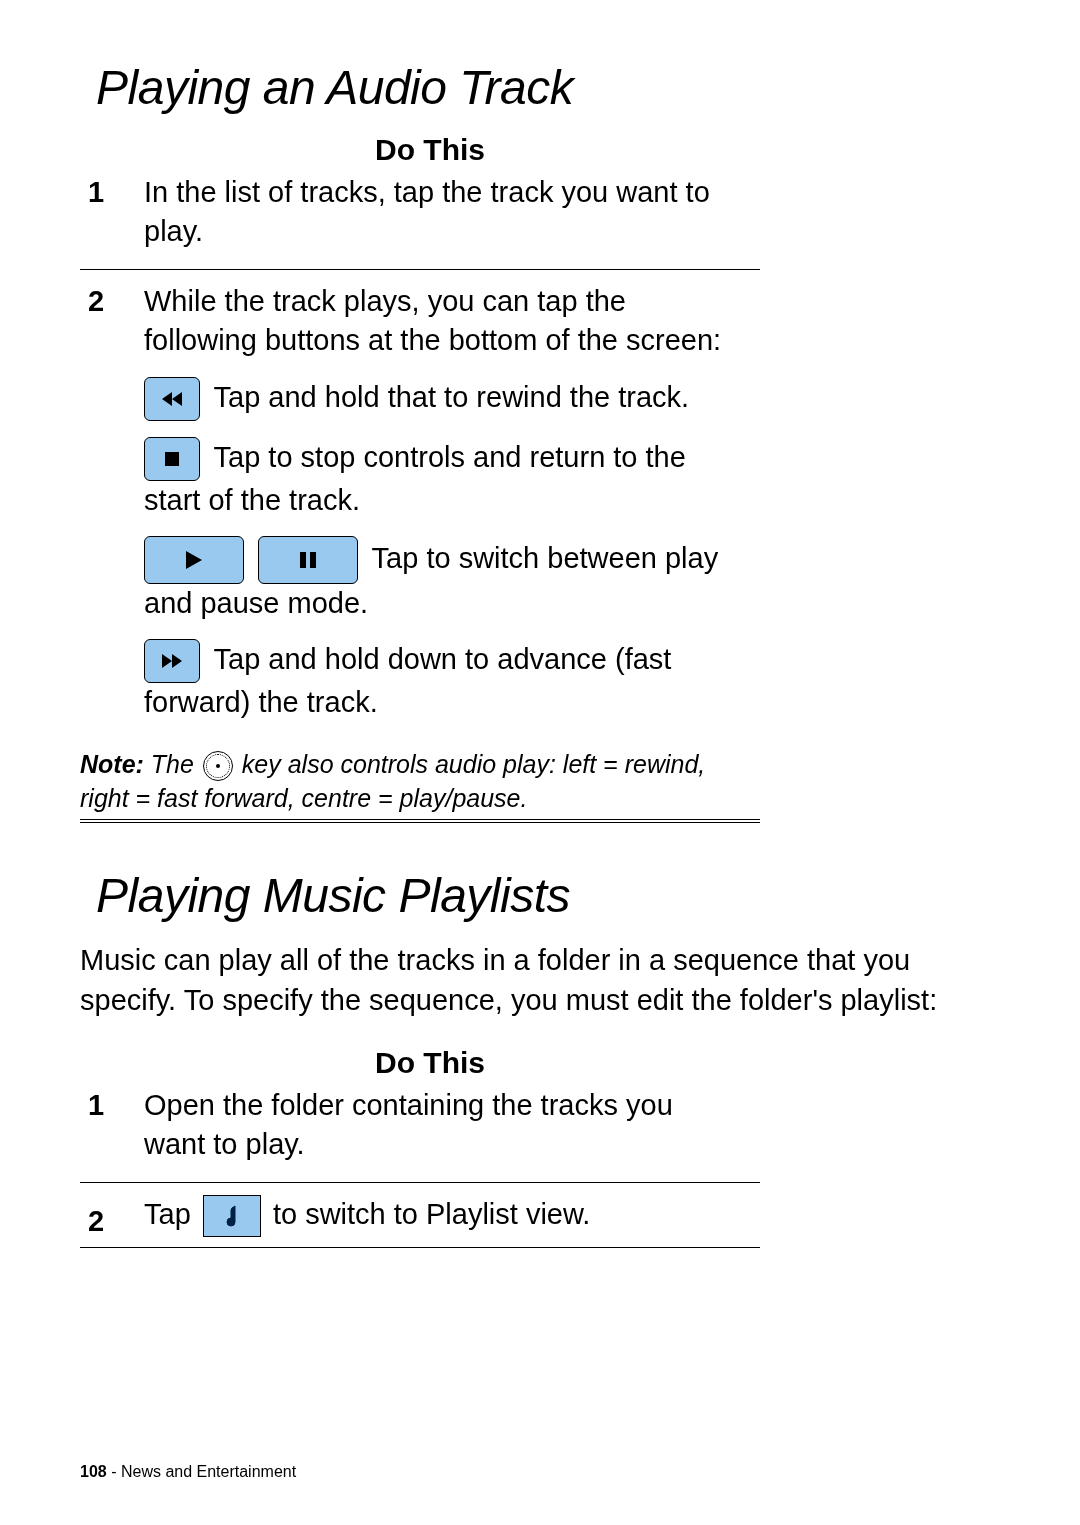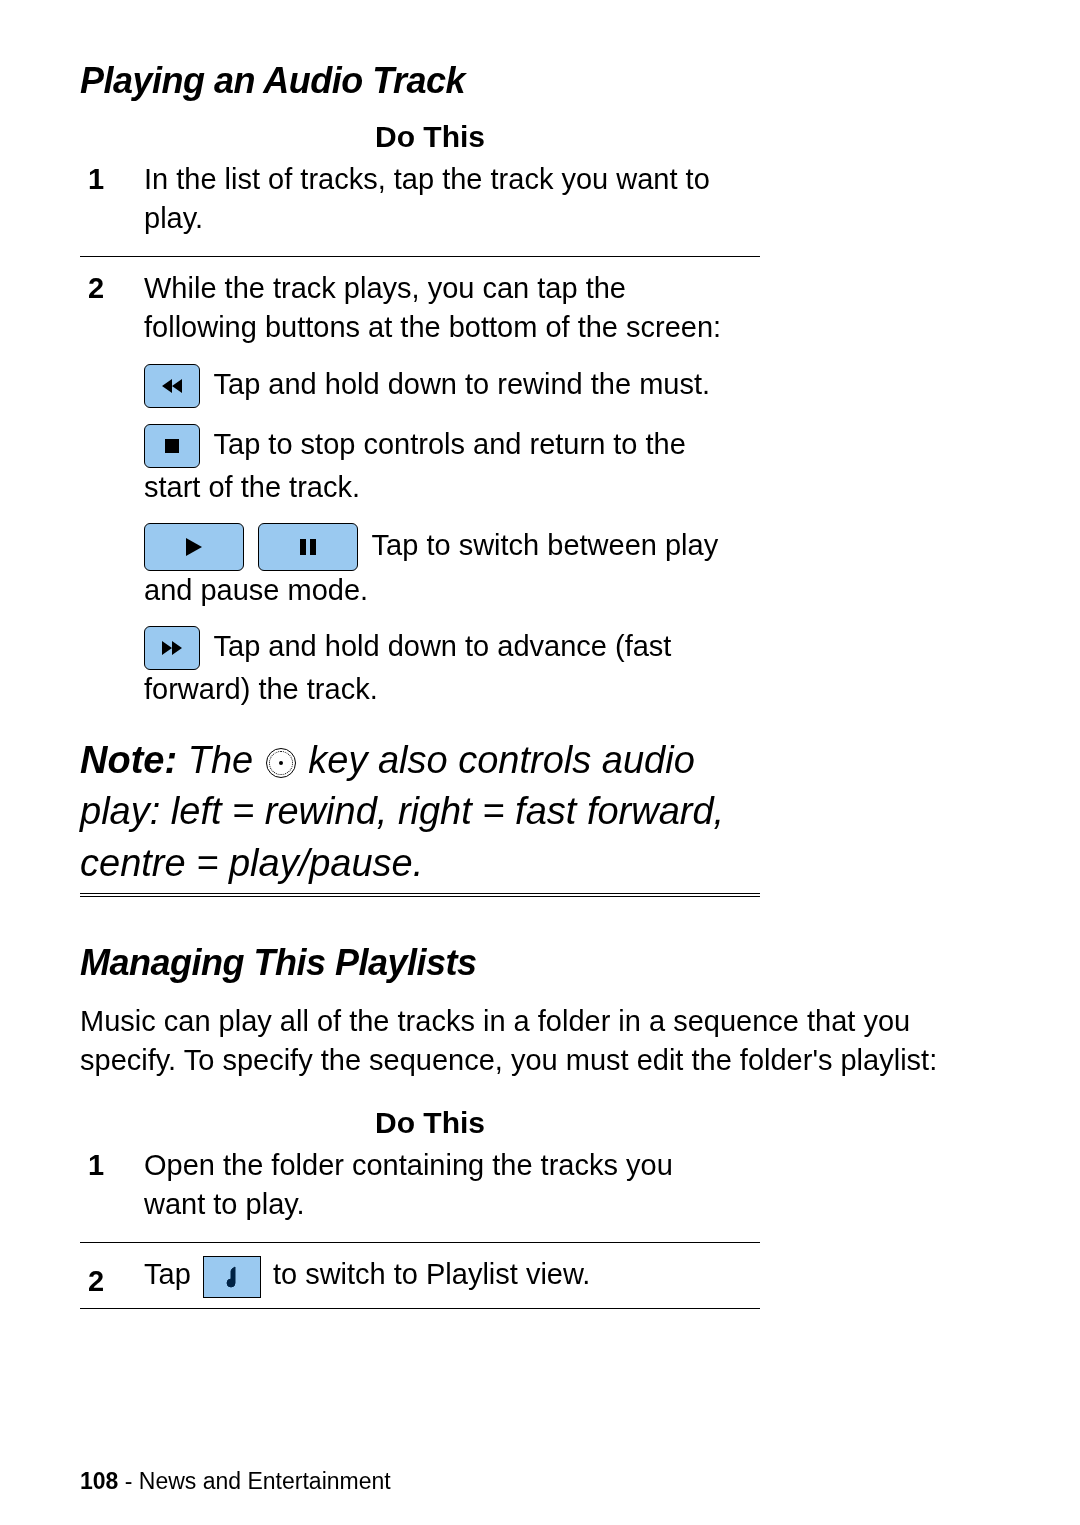--- a/index.html
+++ b/index.html
@@ -1,37 +1,37 @@
 <!DOCTYPE html>
 <html><head>
 <meta charset="utf-8">
 <style>
   html,body{margin:0;padding:0;background:#fff;}
   .page{width:1080px;height:1525px;position:relative;font-family:Arial,Helvetica,sans-serif;color:#000;box-sizing:border-box;padding:60px 80px 0 80px;}
-  h1{font-style:italic;font-weight:bold;font-size:36px;margin:0 0 18px 0;letter-spacing:-0.5px;}
+  h1{font-style:italic;font-weight:normal;font-size:48px;margin:0 0 18px 16px;letter-spacing:-0.5px;}
   h1.second{margin-top:45px;}
   .do-this{font-weight:bold;font-size:30px;margin:12px 0 6px 20px;text-align:center;}
   .step{display:flex;font-size:29px;line-height:1.35;padding:0 0 0 0;margin:0;}
   .step .num{font-weight:bold;width:56px;flex:0 0 56px;text-align:left;padding-left:8px;}
   .step .content{flex:1 1 auto;padding-right:20px;padding-bottom:18px;}
   .step .content p{margin:0 0 16px 0;}
   .step .content p:last-child{margin-bottom:0;}
   hr.sep{border:none;border-top:1px solid #000;margin:0 0 12px 0;}
   hr.dbl{border:none;border-top:4px double #000;margin:4px 0 0 0;}
   .btn{display:inline-block;background:#9ac9f0;border:1px solid #000;border-radius:6px;vertical-align:middle;text-align:center;line-height:1;box-sizing:border-box;position:relative;margin-right:6px;}
   .btn.sm{width:56px;height:44px;}
   .btn.lg{width:100px;height:48px;}
   .btn svg{position:absolute;top:50%;left:50%;transform:translate(-50%,-50%);}
-  .note{font-size:38px;font-style:italic;line-height:1.35;margin:8px 0 0 0;}
+  .note{font-size:25px;font-style:italic;line-height:1.35;margin:8px 0 0 0;}
   .note b{font-style:italic;}
   .nav-icon{display:inline-block;width:28px;height:28px;border:1.5px solid #000;border-radius:50%;vertical-align:middle;position:relative;font-style:normal;margin:0 2px;}
   .nav-icon::before{content:"";position:absolute;width:4px;height:4px;background:#000;border-radius:50%;top:50%;left:50%;transform:translate(-50%,-50%);}
   .nav-icon::after{content:"";position:absolute;top:2px;left:2px;right:2px;bottom:2px;border:1px dotted #000;border-radius:50%;}
   .intro{font-size:29px;line-height:1.35;margin:6px 0 26px 0;}
-  .footer{position:absolute;left:80px;bottom:30px;font-size:23px;}
+  .footer{position:absolute;left:80px;bottom:44px;font-size:16px;}
   .footer b{font-weight:bold;}
   .steps-box{width:680px;}
   .music-btn{display:inline-block;width:56px;height:40px;background:#9ac9f0;border:1px solid #000;vertical-align:middle;position:relative;margin:0 4px;}
   .music-btn svg{position:absolute;top:50%;left:50%;transform:translate(-50%,-50%);}
 </style>
 </head>
 <body>
 
 <div class="page">
 
@@ -51,21 +51,21 @@
     <div class="step">
       <div class="num">2</div>
       <div class="content">
         <p>While the track plays, you can tap the following buttons at the bottom of the screen:</p>
 
         <p>
           <span class="btn sm">
             <svg width="20" height="14">
                 <path d="M10 0 L0 7 L10 14 Z M20 0 L10 7 L20 14 Z" fill="#000"></path>
               </svg>
-          </span><span> Tap and hold down to rewind the must.</span>
+          </span><span> Tap and hold that to rewind the track.</span>
         </p>
 
         <p>
           <span class="btn sm">
             <svg width="14" height="14">
                 <rect x="0" y="0" width="14" height="14" fill="#000"></rect>
               </svg>
           </span><span> Tap to stop controls and return to the start of the track.</span>
         </p>
 
@@ -92,21 +92,21 @@
         </p>
       </div>
     </div>
 
     <div class="note">
       <b>Note:</b><span> The </span><span class="nav-icon"></span><span> key also controls audio play: left = rewind, right = fast forward, centre = play/pause.</span>
     </div>
     <hr class="dbl">
   </div>
 
-  <h1 class="second">Managing This Playlists</h1>
+  <h1 class="second">Playing Music Playlists</h1>
 
   <p class="intro">Music can play all of the tracks in a folder in a sequence that you specify. To specify the sequence, you must edit the folder's playlist:</p>
 
   <div class="steps-box">
     <div class="do-this">Do This</div>
 
     <div class="step">
       <div class="num">1</div>
       <div class="content">
         <p>Open the folder containing the tracks you want to play.</p>

